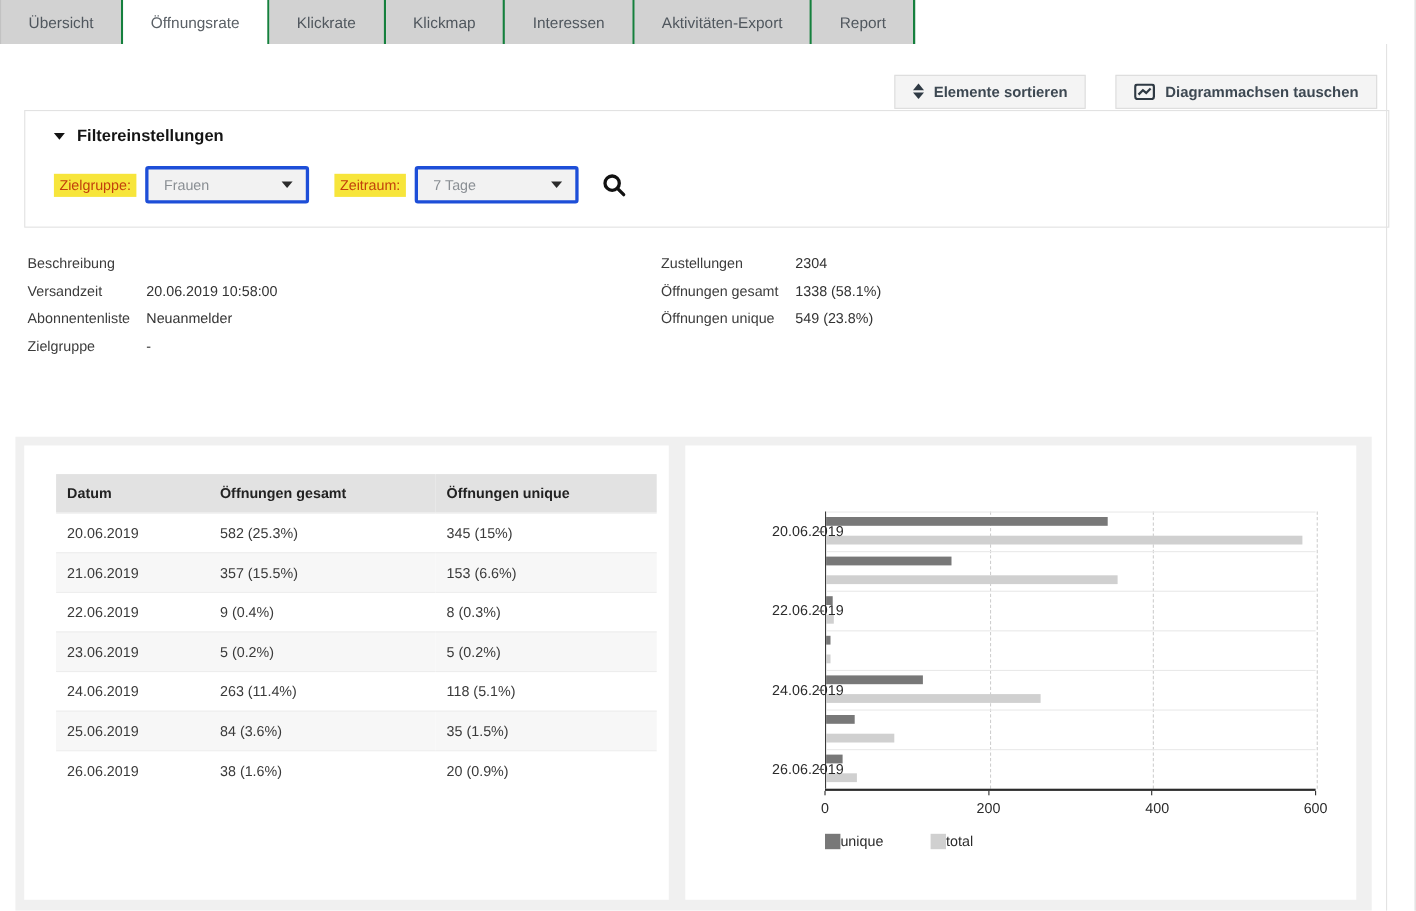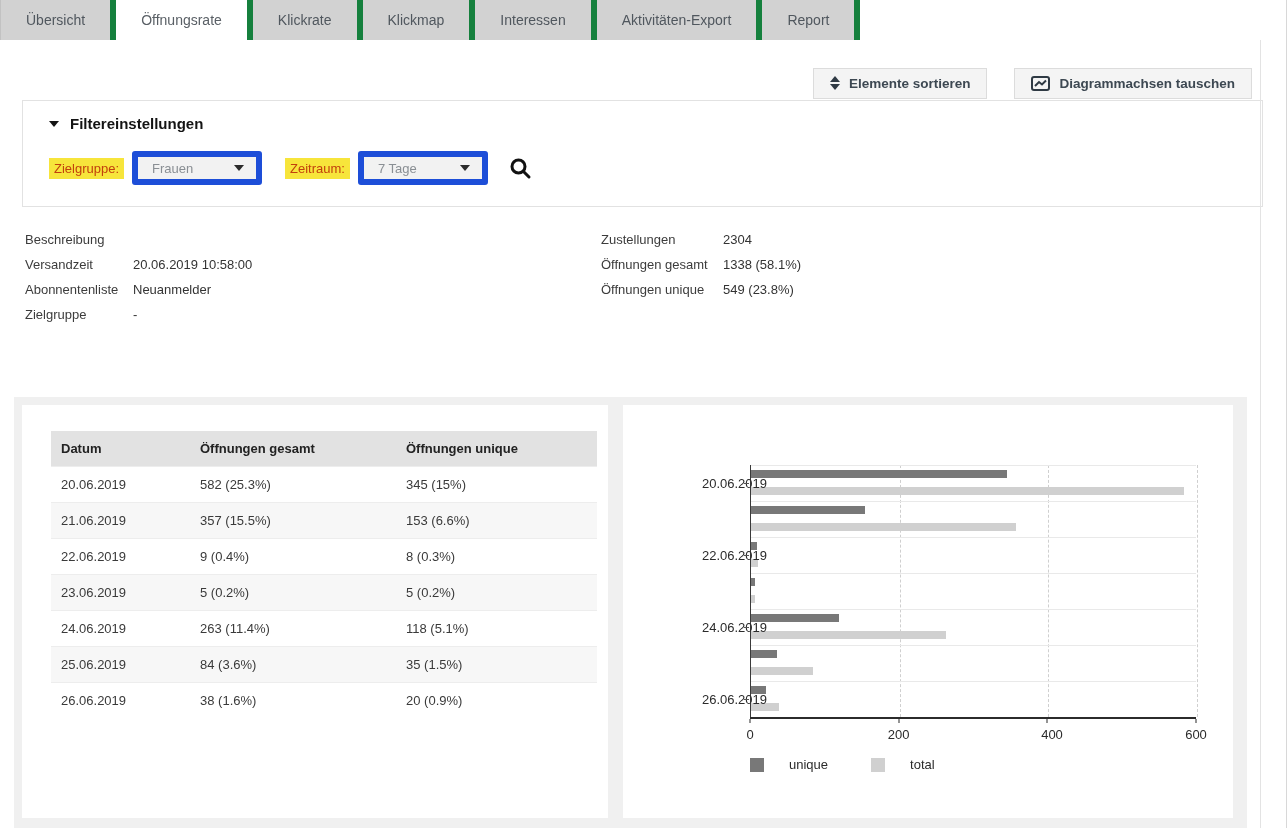--- a/index.html
+++ b/index.html
@@ -8,21 +8,21 @@
     font-family:"Liberation Sans", sans-serif;
     background:#ffffff; color:#333;
     position:relative; overflow:hidden;
     border-right:1px solid #d8d8d8;
   }
   
   .tabbar { display:flex; height:40px; }
   .tab {
     background:#d2d2d2; color:#50575e; font-size:14px;
     line-height:40px; padding:0 25px; cursor:pointer;
-    border-right:6px solid #15803d; white-space:nowrap;
+    border-right:2px solid #15803d; white-space:nowrap;
   }
   .tab:first-child { border-left:1px solid #c2c2c2; }
   .tab.active { background:#ffffff; color:#5a6066; }
   
   .toolbar {
     position:absolute; top:68px; right:34px;
     display:flex; gap:27px;
   }
   .btn {
     display:flex; gap:9px;
@@ -37,22 +37,22 @@
   .filterbox {
     margin:60px 23px 0 22px;
     border:1px solid #e2e2e2;
     padding:14px 26px 21px 26px;
   }
   .filter-head { display:flex; align-items:center; gap:11px; font-size:15px; font-weight:bold; color:#141414; cursor:pointer; }
   .caret-down { width:0;height:0;border-left:5px solid transparent;border-right:5px solid transparent;border-top:6px solid #141414; }
   .filter-controls { display:flex; align-items:center; margin-top:19px; }
   .hl { background:#f7e53b; color:#c2410c; font-size:13px; padding:3px 5px; }
   .select {
-    width:130px; height:34px; margin-left:8px;
-    background:#f2f2f2; border:6px solid #1d4ed8; border-radius:3px;
+    width:149px; height:34px; margin-left:8px;
+    background:#f2f2f2; border:3px solid #1d4ed8; border-radius:3px;
     display:flex; align-items:center; justify-content:space-between;
     padding:0 12px 0 14px; font-size:13px; color:#8a8f94; cursor:pointer;
   }
   .select .sel-caret { width:0;height:0;border-left:5px solid transparent;border-right:5px solid transparent;border-top:6px solid #2b2b2b; }
   .zeitraum-label { margin-left:23px; }
   .search-btn { margin-left:21px; cursor:pointer; display:flex; align-items:center; }
   
   .details { display:flex; padding:0 25px; margin-top:20px; }
   .detail-col-left { width:576px; }
   .detail-row { display:flex; font-size:13px; height:25px; align-items:center; }
@@ -89,21 +89,21 @@
   .bar { position:absolute; height:8px; }
   .x-axis { position:absolute; left:127px; top:312px; width:446px; border-top:2px solid #2b2b2b; }
   .x-tick { position:absolute; top:0; width:1px; height:4px; background:#2b2b2b; transform:translateX(-50%); }
   .x-lab { position:absolute; top:8px; transform:translateX(-50%); font-size:13px; color:#2b2b2b; }
   .y-lab {
     position:absolute; right:466px; transform:translateY(-50%);
     font-size:13px; color:#2b2b2b; white-space:nowrap;
   }
   .y-tick { position:absolute; left:121px; width:5px; height:1px; background:#555; }
   .legend { position:absolute; left:127px; top:352px; display:flex; gap:43px; }
-  .legend-item { display:flex; align-items:flex-end; gap:25px; font-size:13px; color:#2b2b2b; }
+  .legend-item { display:flex; align-items:flex-end; gap:0; font-size:13px; color:#2b2b2b; }
   .swatch { width:14px; height:14px; }
   
   .edge-line { position:absolute; top:40px; right:25px; bottom:0; width:1px; background:#e3e3e3; }
 </style>
 </head>
 <body>
 
 <div class="tabbar" id="tabbar">
     <div class="tab">Übersicht</div>
     <div class="tab active">Öffnungsrate</div>

